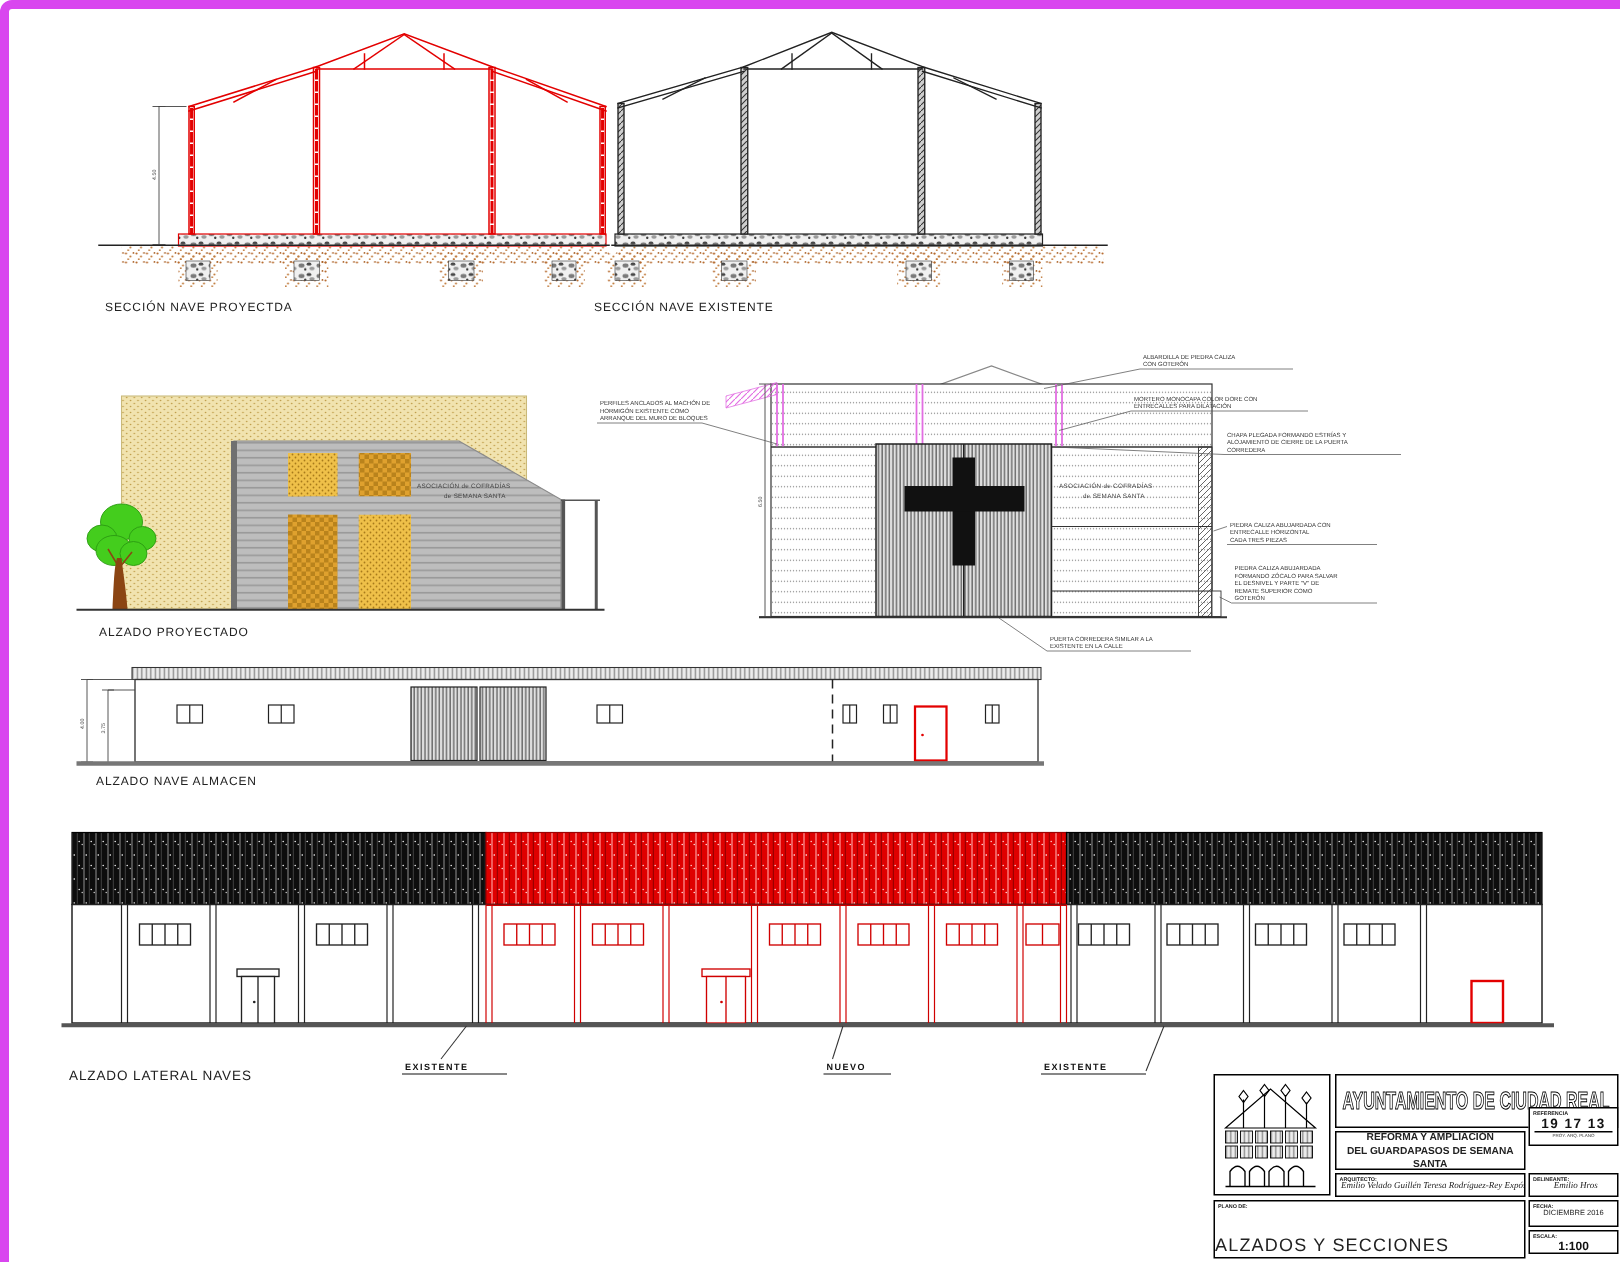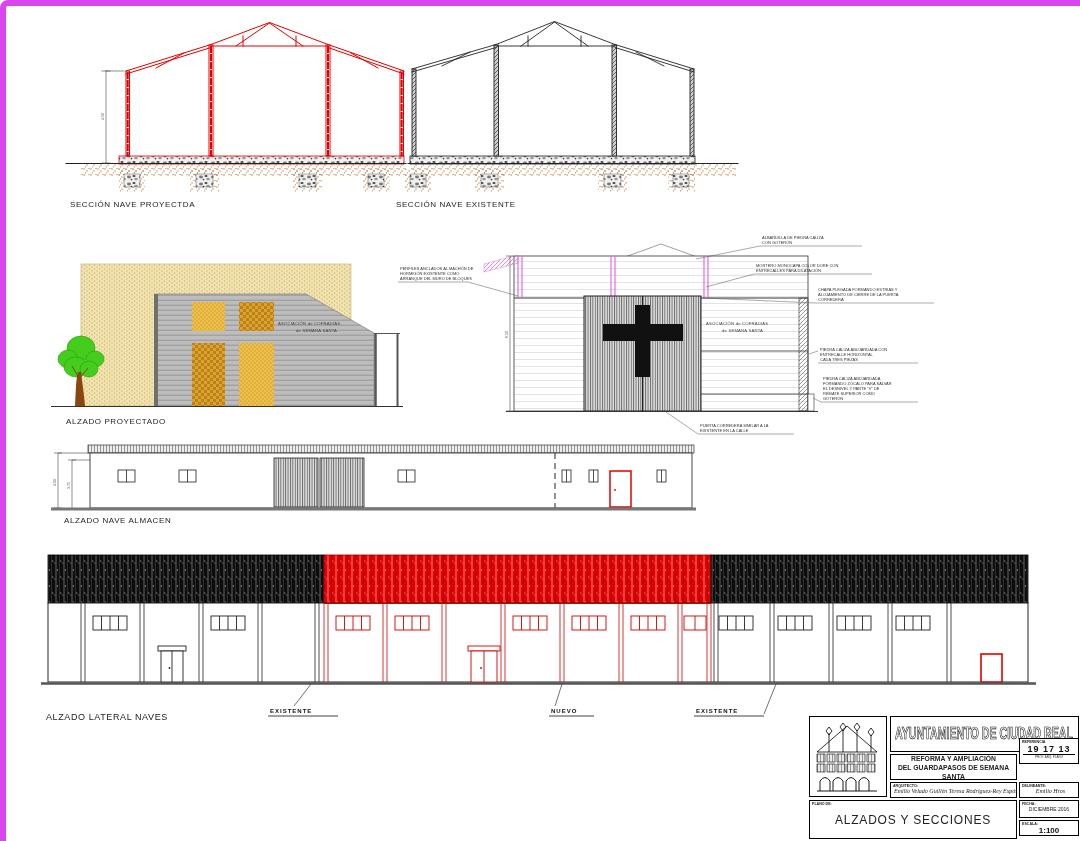--- a/index.html
+++ b/index.html
@@ -16,21 +16,21 @@
   .tblock{position:absolute;left:799px;top:706px;width:278px;height:131px;}
   .tb{position:absolute;border:1.2px solid #000;background:#fff;box-sizing:border-box;}
   .tb .cap{font-size:3.6px;font-weight:bold;color:#222;padding:1px 0 0 2px;line-height:4px;}
   .muni-svg{display:block;}
   .proj{display:flex;flex-direction:column;justify-content:center;align-items:center;
         font-size:6.8px;font-weight:bold;color:#222;text-align:center;line-height:9px;}
   .refval{font-size:9px;font-weight:bold;color:#111;text-align:center;line-height:10px;letter-spacing:1px;}
   .refsub{font-size:3px;color:#333;text-align:center;line-height:4px;border-top:.6px solid #000;margin:0 3px;}
   .names{font-family:"Liberation Serif",serif;font-style:italic;font-size:6px;color:#222;
          padding-left:3px;white-space:nowrap;}
-  .planoval{font-size:12px;color:#222;letter-spacing:.8px;text-align:center;margin-top:7px;}
+  .planoval{font-size:12px;color:#222;letter-spacing:.8px;text-align:left;margin-top:17px;}
   .smallval{font-size:5px;color:#222;text-align:center;line-height:7px;}
   .escval{font-size:8px;font-weight:bold;color:#111;text-align:center;line-height:9px;}
 </style>
 </head>
 <body>
 
 <div class="sheet">
 
 <svg width="1076" height="837" viewBox="0 0 1076 837">
   <defs>

